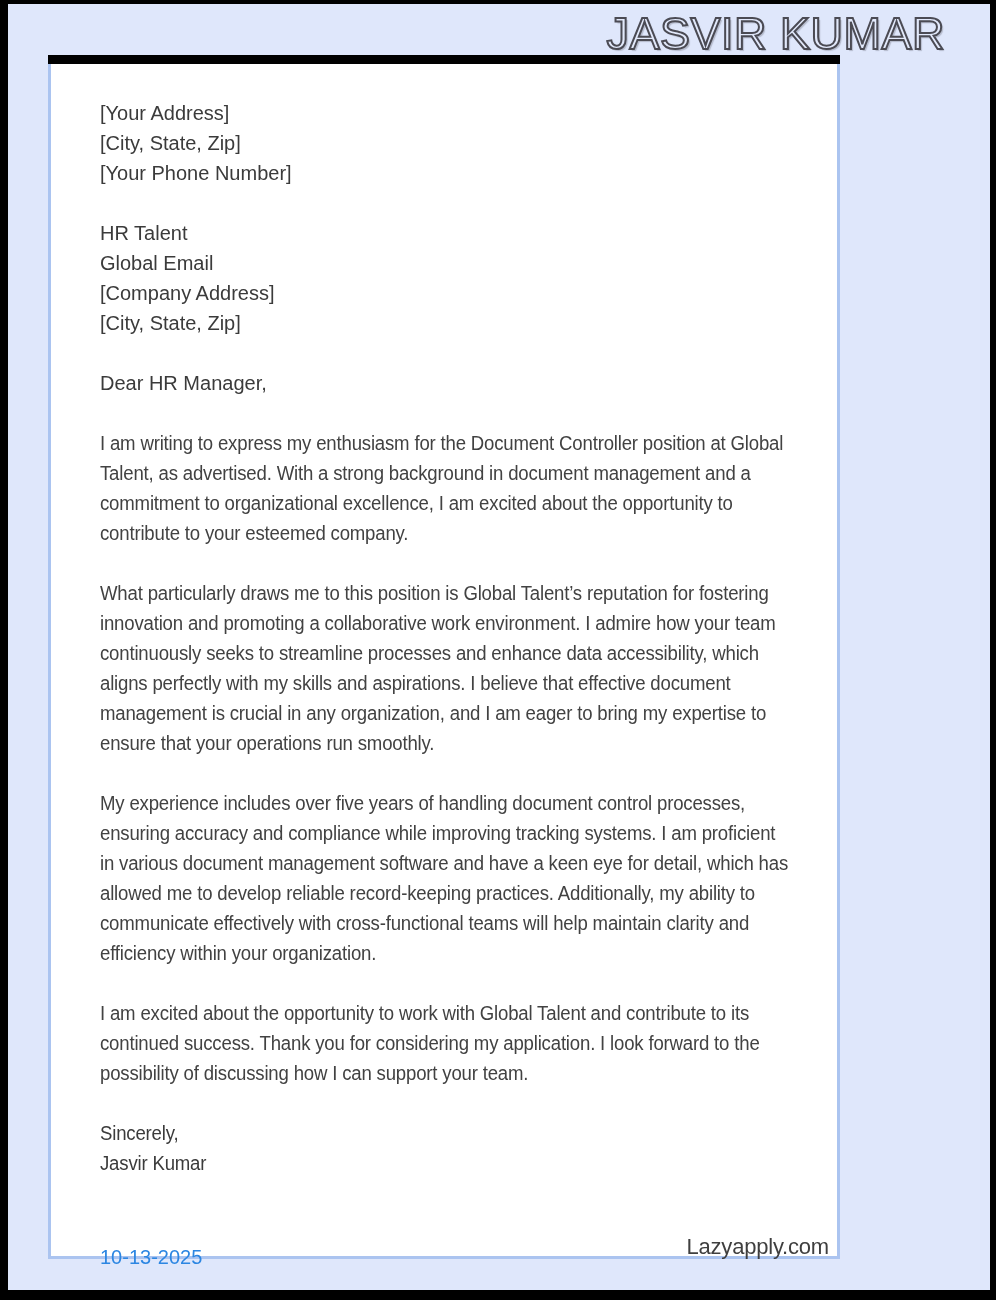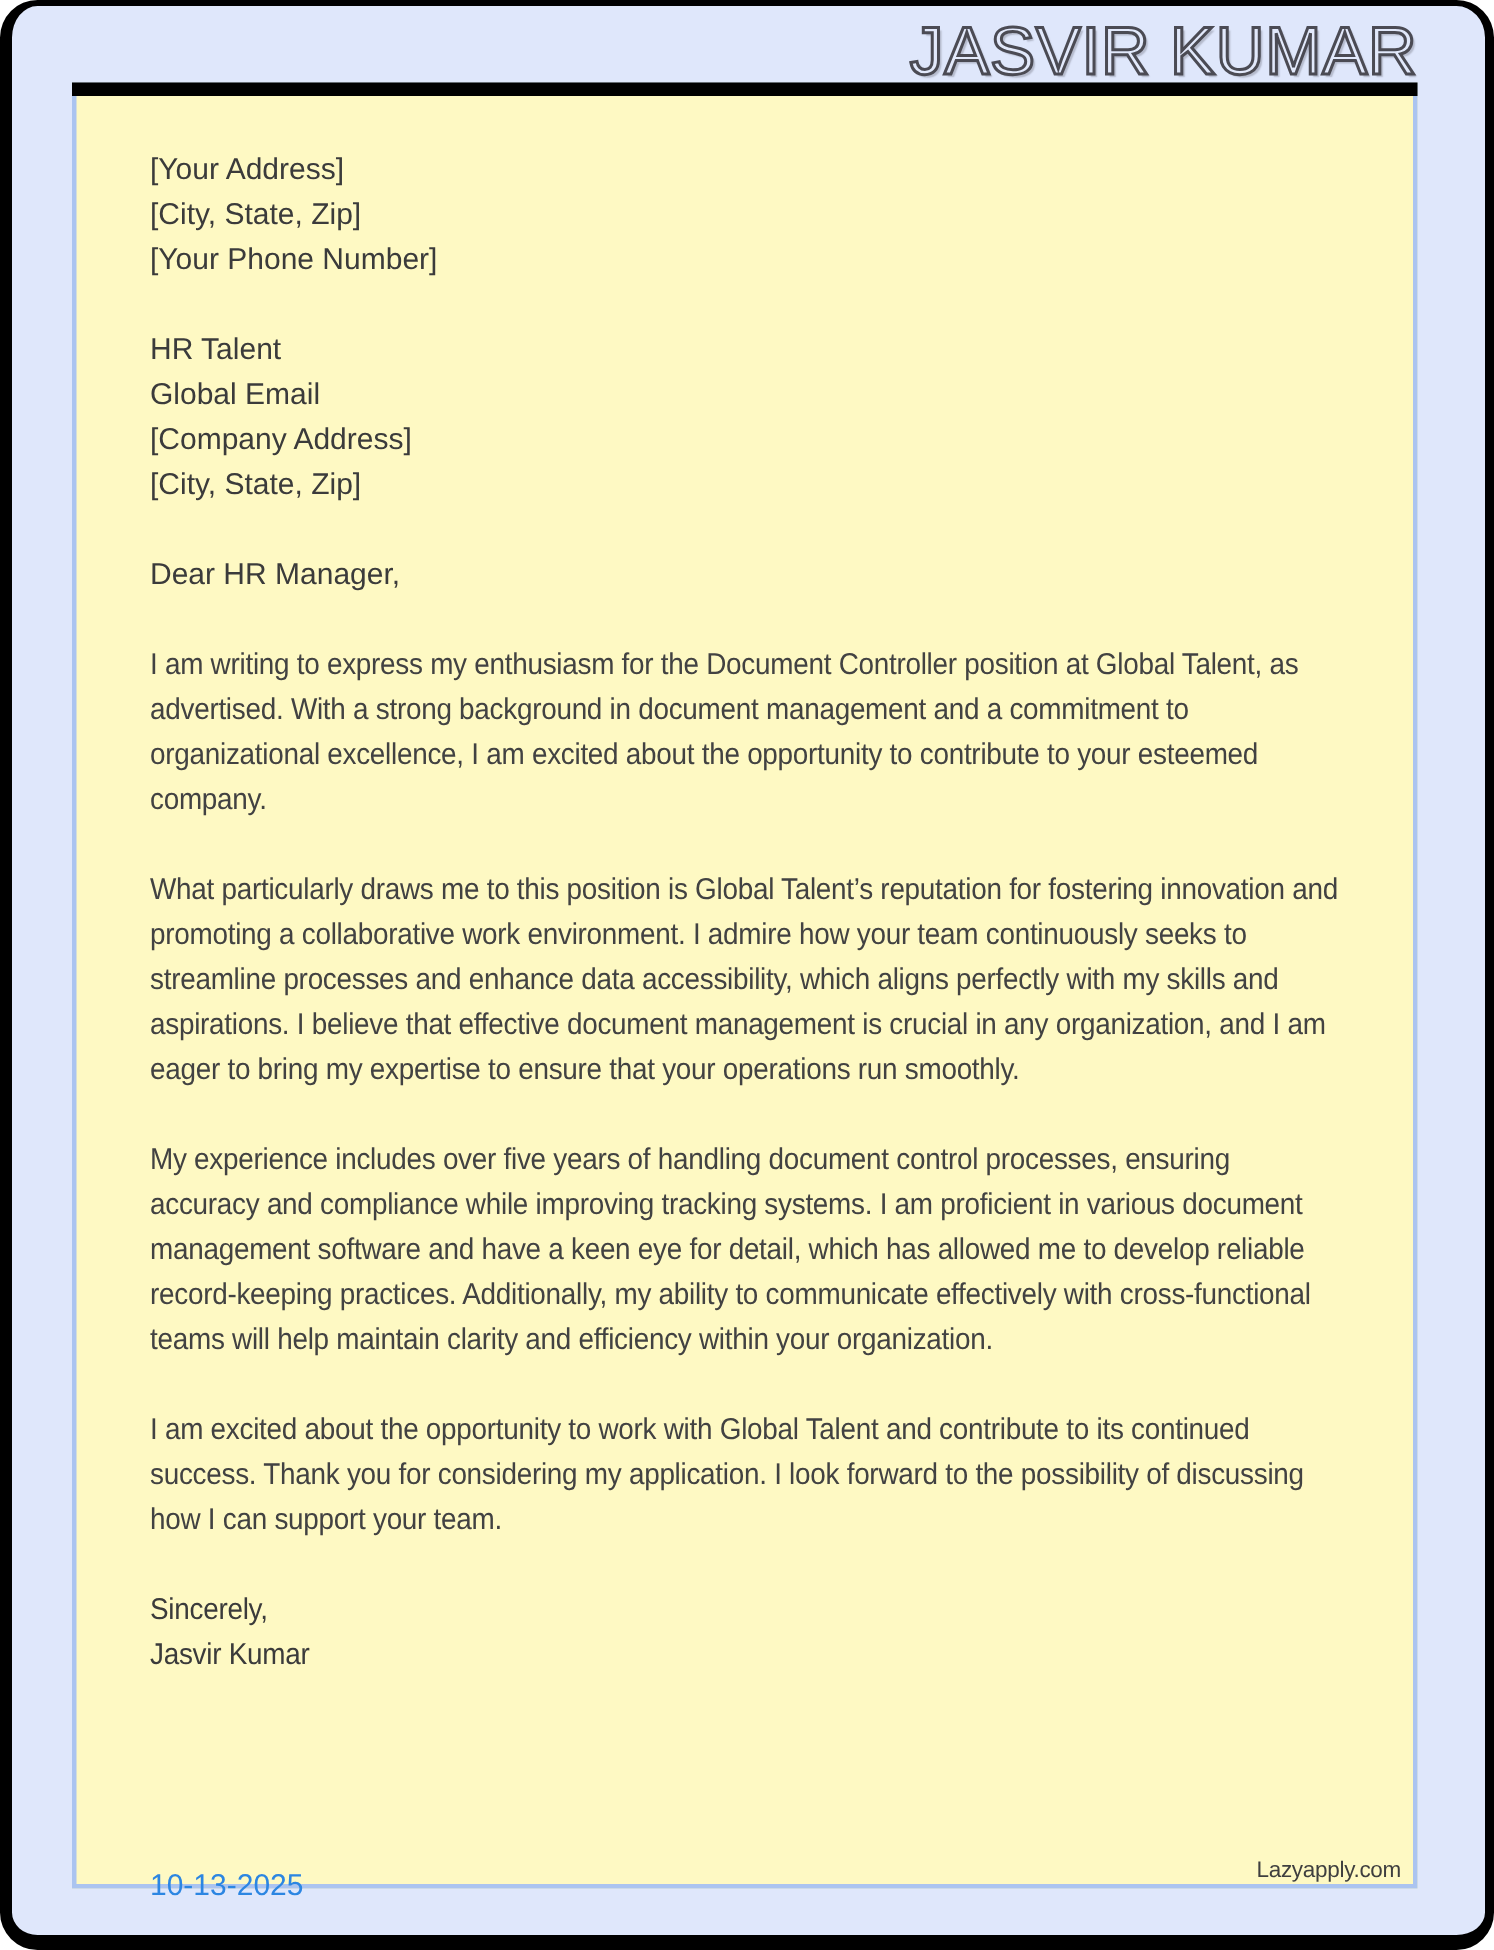--- a/index.html
+++ b/index.html
@@ -12,21 +12,20 @@
   .frame {
     position: relative;
     width: 996px;
     height: 1300px;
     box-sizing: border-box;
     background: #dfe7fb;
     border-style: solid;
     border-color: #000000;
     border-width: 4px 6px 10px 8px;
     overflow: hidden;
-    border-radius: 25px;
   }
 
   
   .owner-title {
     position: absolute;
     top: 6px;
     right: 45px;
     font-size: 45px;
     line-height: 48px;
     letter-spacing: 0.5px;
@@ -35,24 +34,24 @@
     -webkit-text-stroke: 2px #4b4b54;
     text-shadow: 2px 2px 1px rgba(70, 70, 80, 0.28);
     white-space: nowrap;
   }
 
   
   .page {
     position: absolute;
     left: 40px;
     top: 51px;
-    width: 897px;
+    width: 792px;
     height: 1204px;
     box-sizing: border-box;
-    background: #fef9c3;
+    background: #ffffff;
     border: 3px solid #abc4f0;
     padding: 40px 47px 0 49px;
   }
 
   .topbar {
     position: absolute;
     top: -3px;
     left: -3px;
     right: -3px;
     height: 9px;
@@ -88,21 +87,21 @@
     font-size: 20px;
     line-height: 26px;
     color: #2c86e2;
     white-space: nowrap;
   }
 
   .watermark {
     position: absolute;
     right: 8px;
     bottom: 0px;
-    font-size: 15px;
+    font-size: 22px;
     line-height: 19px;
     color: #3f3f3f;
     letter-spacing: -0.2px;
     margin-left: 40px;
   }
 </style>
 </head>
 <body>
 
 <div class="frame">

